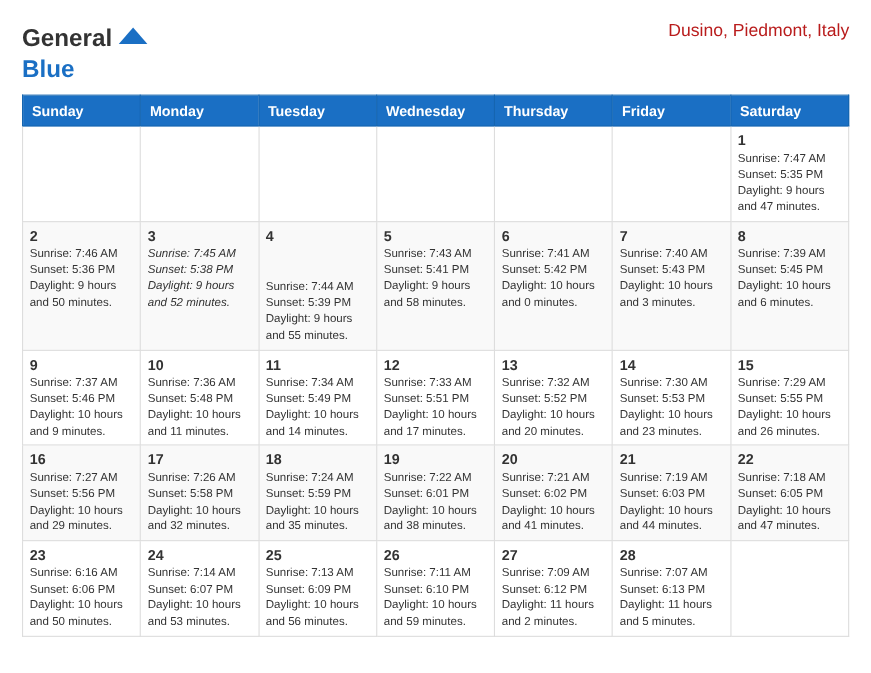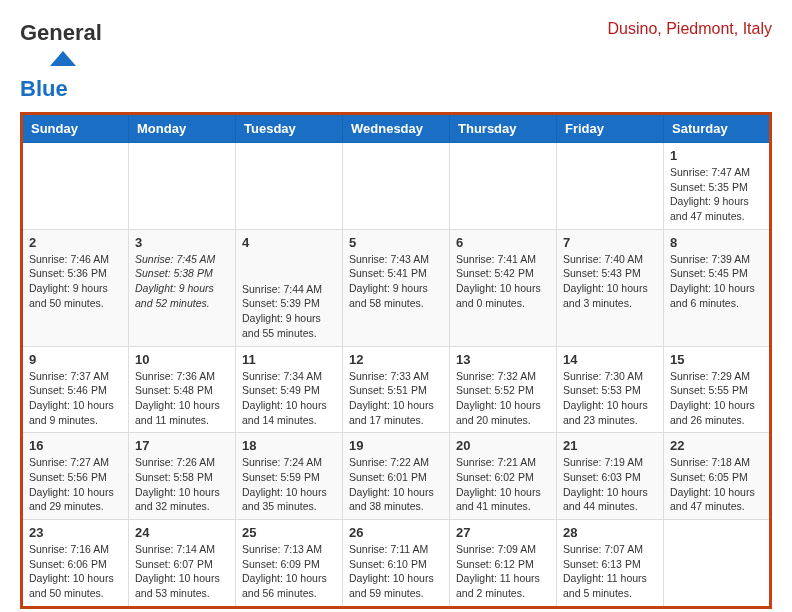--- a/index.html
+++ b/index.html
@@ -17,21 +17,20 @@
       margin-bottom: 10px;
     }
     .logo {
       display: flex;
       flex-direction: column;
       align-items: flex-start;
     }
     .logo-text {
       display: flex;
       align-items: center;
-      flex-direction: column;
     }
     .logo-general {
       font-size: 22px;
       font-weight: bold;
       color: #333;
     }
     .logo-blue {
       font-size: 22px;
       font-weight: bold;
       color: #1a6fc4;
@@ -49,21 +48,21 @@
       font-weight: normal;
       color: #333;
     }
     .location {
       font-size: 16px;
       color: #b91c1c;
     }
     .calendar {
       width: 100%;
       border-collapse: collapse;
-      border: 3px solid #c2410c;
+      border: 1px solid #c2410c;
     }
     .calendar th {
       background-color: #1a6fc4;
       color: #fff;
       text-align: left;
       padding: 6px 8px;
       font-size: 13px;
       border: 1px solid #1565b0;
     }
     .calendar td {
@@ -267,21 +266,21 @@
         <td>
           <span class="day-number">22</span>
           <div class="day-info" style="white-space: pre-line;">Sunrise: 7:18 AM
 Sunset: 6:05 PM
 Daylight: 10 hours and 47 minutes.</div>
         </td>
       </tr>
       <tr>
         <td>
           <span class="day-number">23</span>
-          <div class="day-info" style="white-space: pre-line;">Sunrise: 7:16 AM
+          <div class="day-info" style="white-space: pre-line;">Sunrise: 6:16 AM
 Sunset: 6:06 PM
 Daylight: 10 hours and 50 minutes.</div>
         </td>
         <td>
           <span class="day-number">24</span>
           <div class="day-info" style="white-space: pre-line;">Sunrise: 7:14 AM
 Sunset: 6:07 PM
 Daylight: 10 hours and 53 minutes.</div>
         </td>
         <td>

